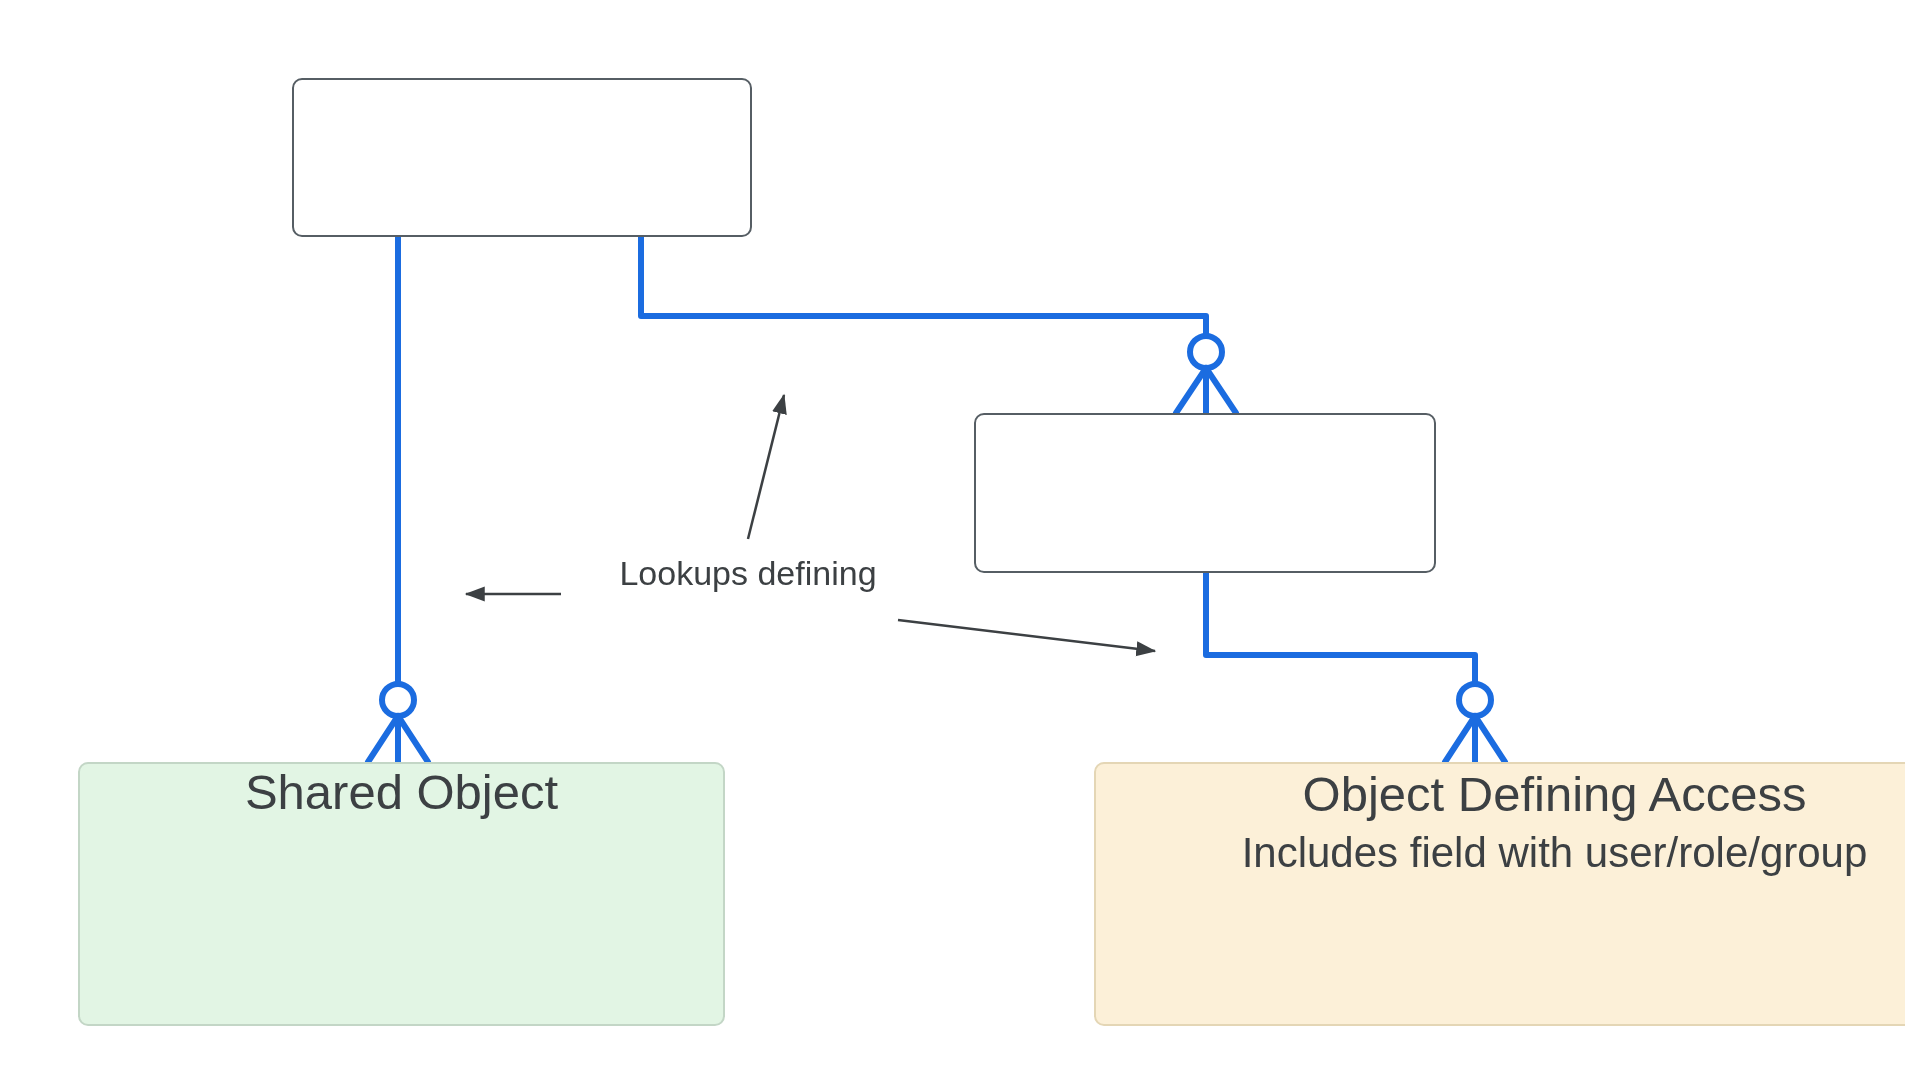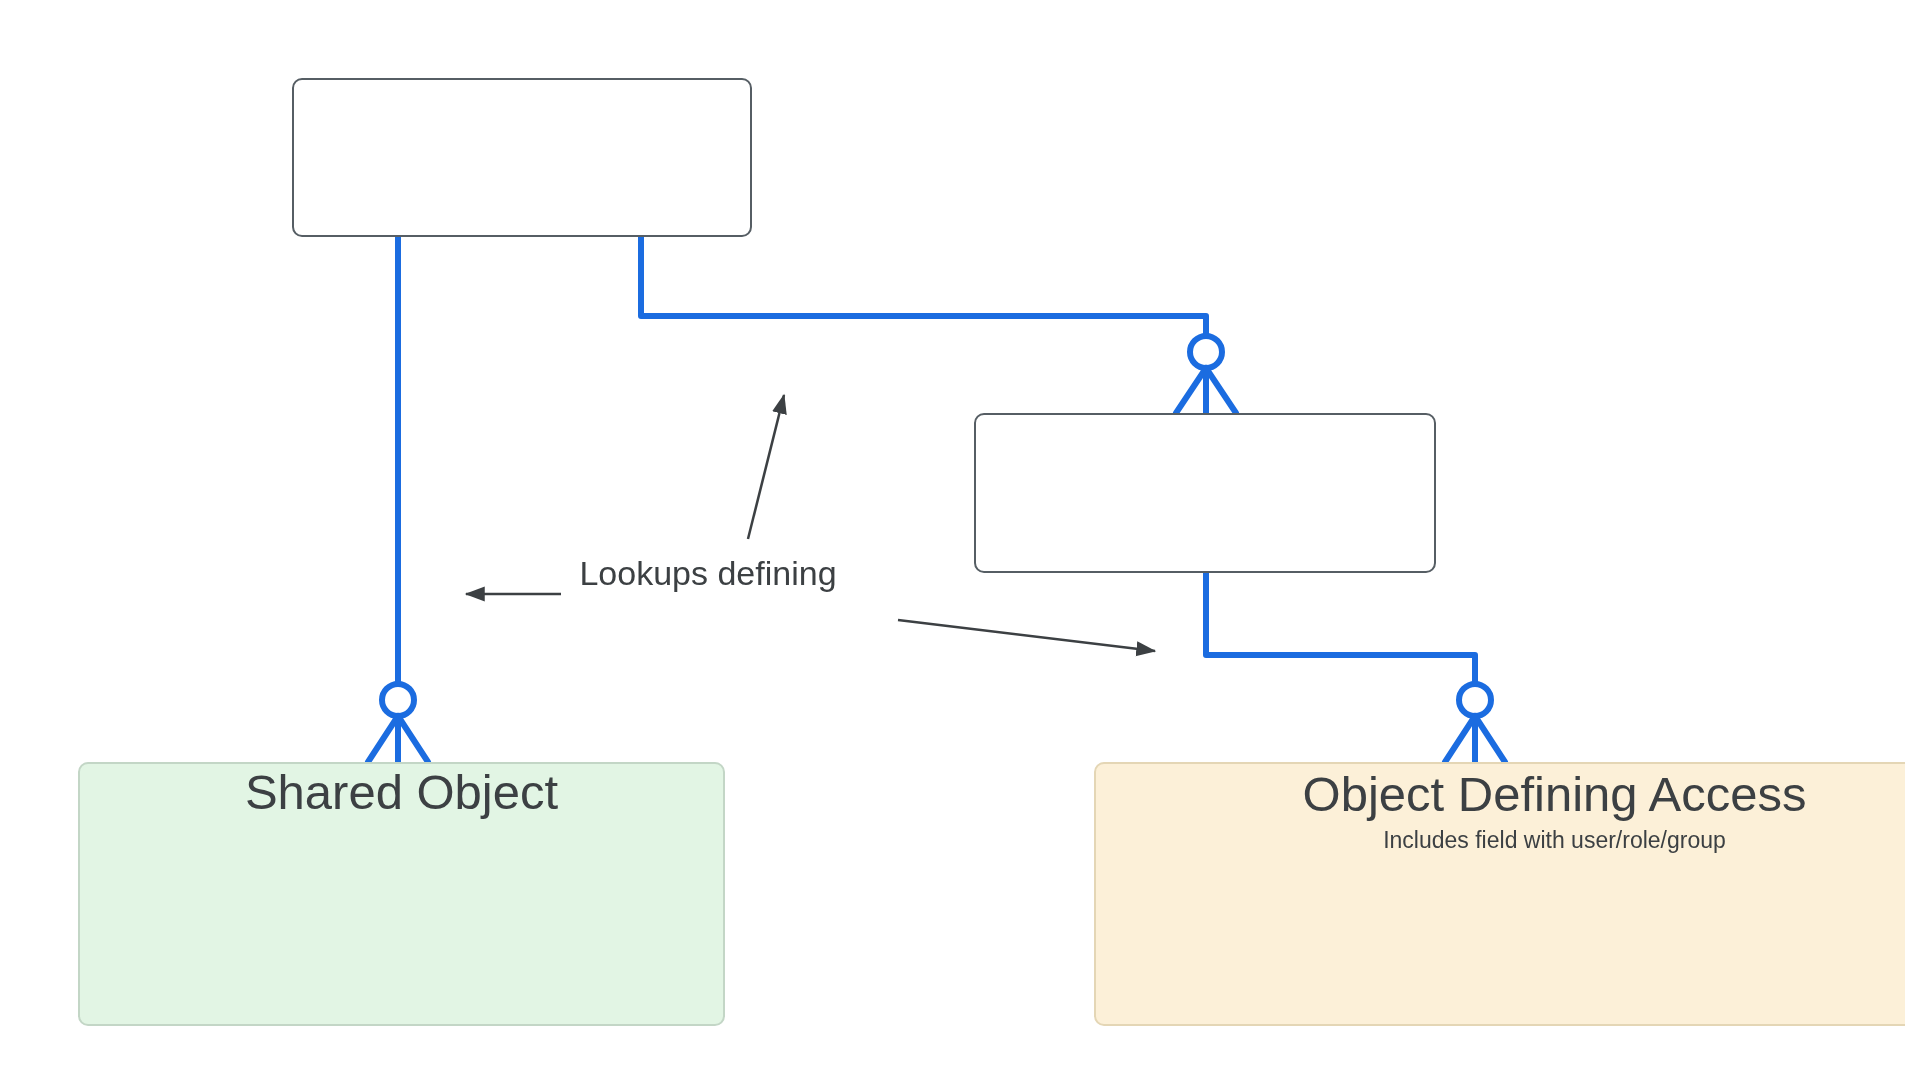--- a/index.html
+++ b/index.html
@@ -56,25 +56,25 @@
   .node.shared{
     background:var(--shared-fill,#e2f5e4);
     border:2px solid #c3d6c6;
     font-size:49px;
   }
   .node.access{
     background:var(--access-fill,#fcf0d8);
     border:2px solid #e4d6b5;
   }
   .node.access .title{font-size:49px;line-height:1.25;}
-  .node.access .subtitle{font-size:23px;line-height:1.35;}
+  .node.access .subtitle{font-size:42px;line-height:1.35;}
 
   .annotation{
     position:absolute;
-    left:458px;top:548px;width:500px;
+    left:498px;top:548px;width:500px;
     text-align:center;
     font-size:34px;
     line-height:1.5;
     color:var(--annotation-text,#3c4043);
   }
 </style>
 </head>
 <body>
 
 <div class="canvas">

